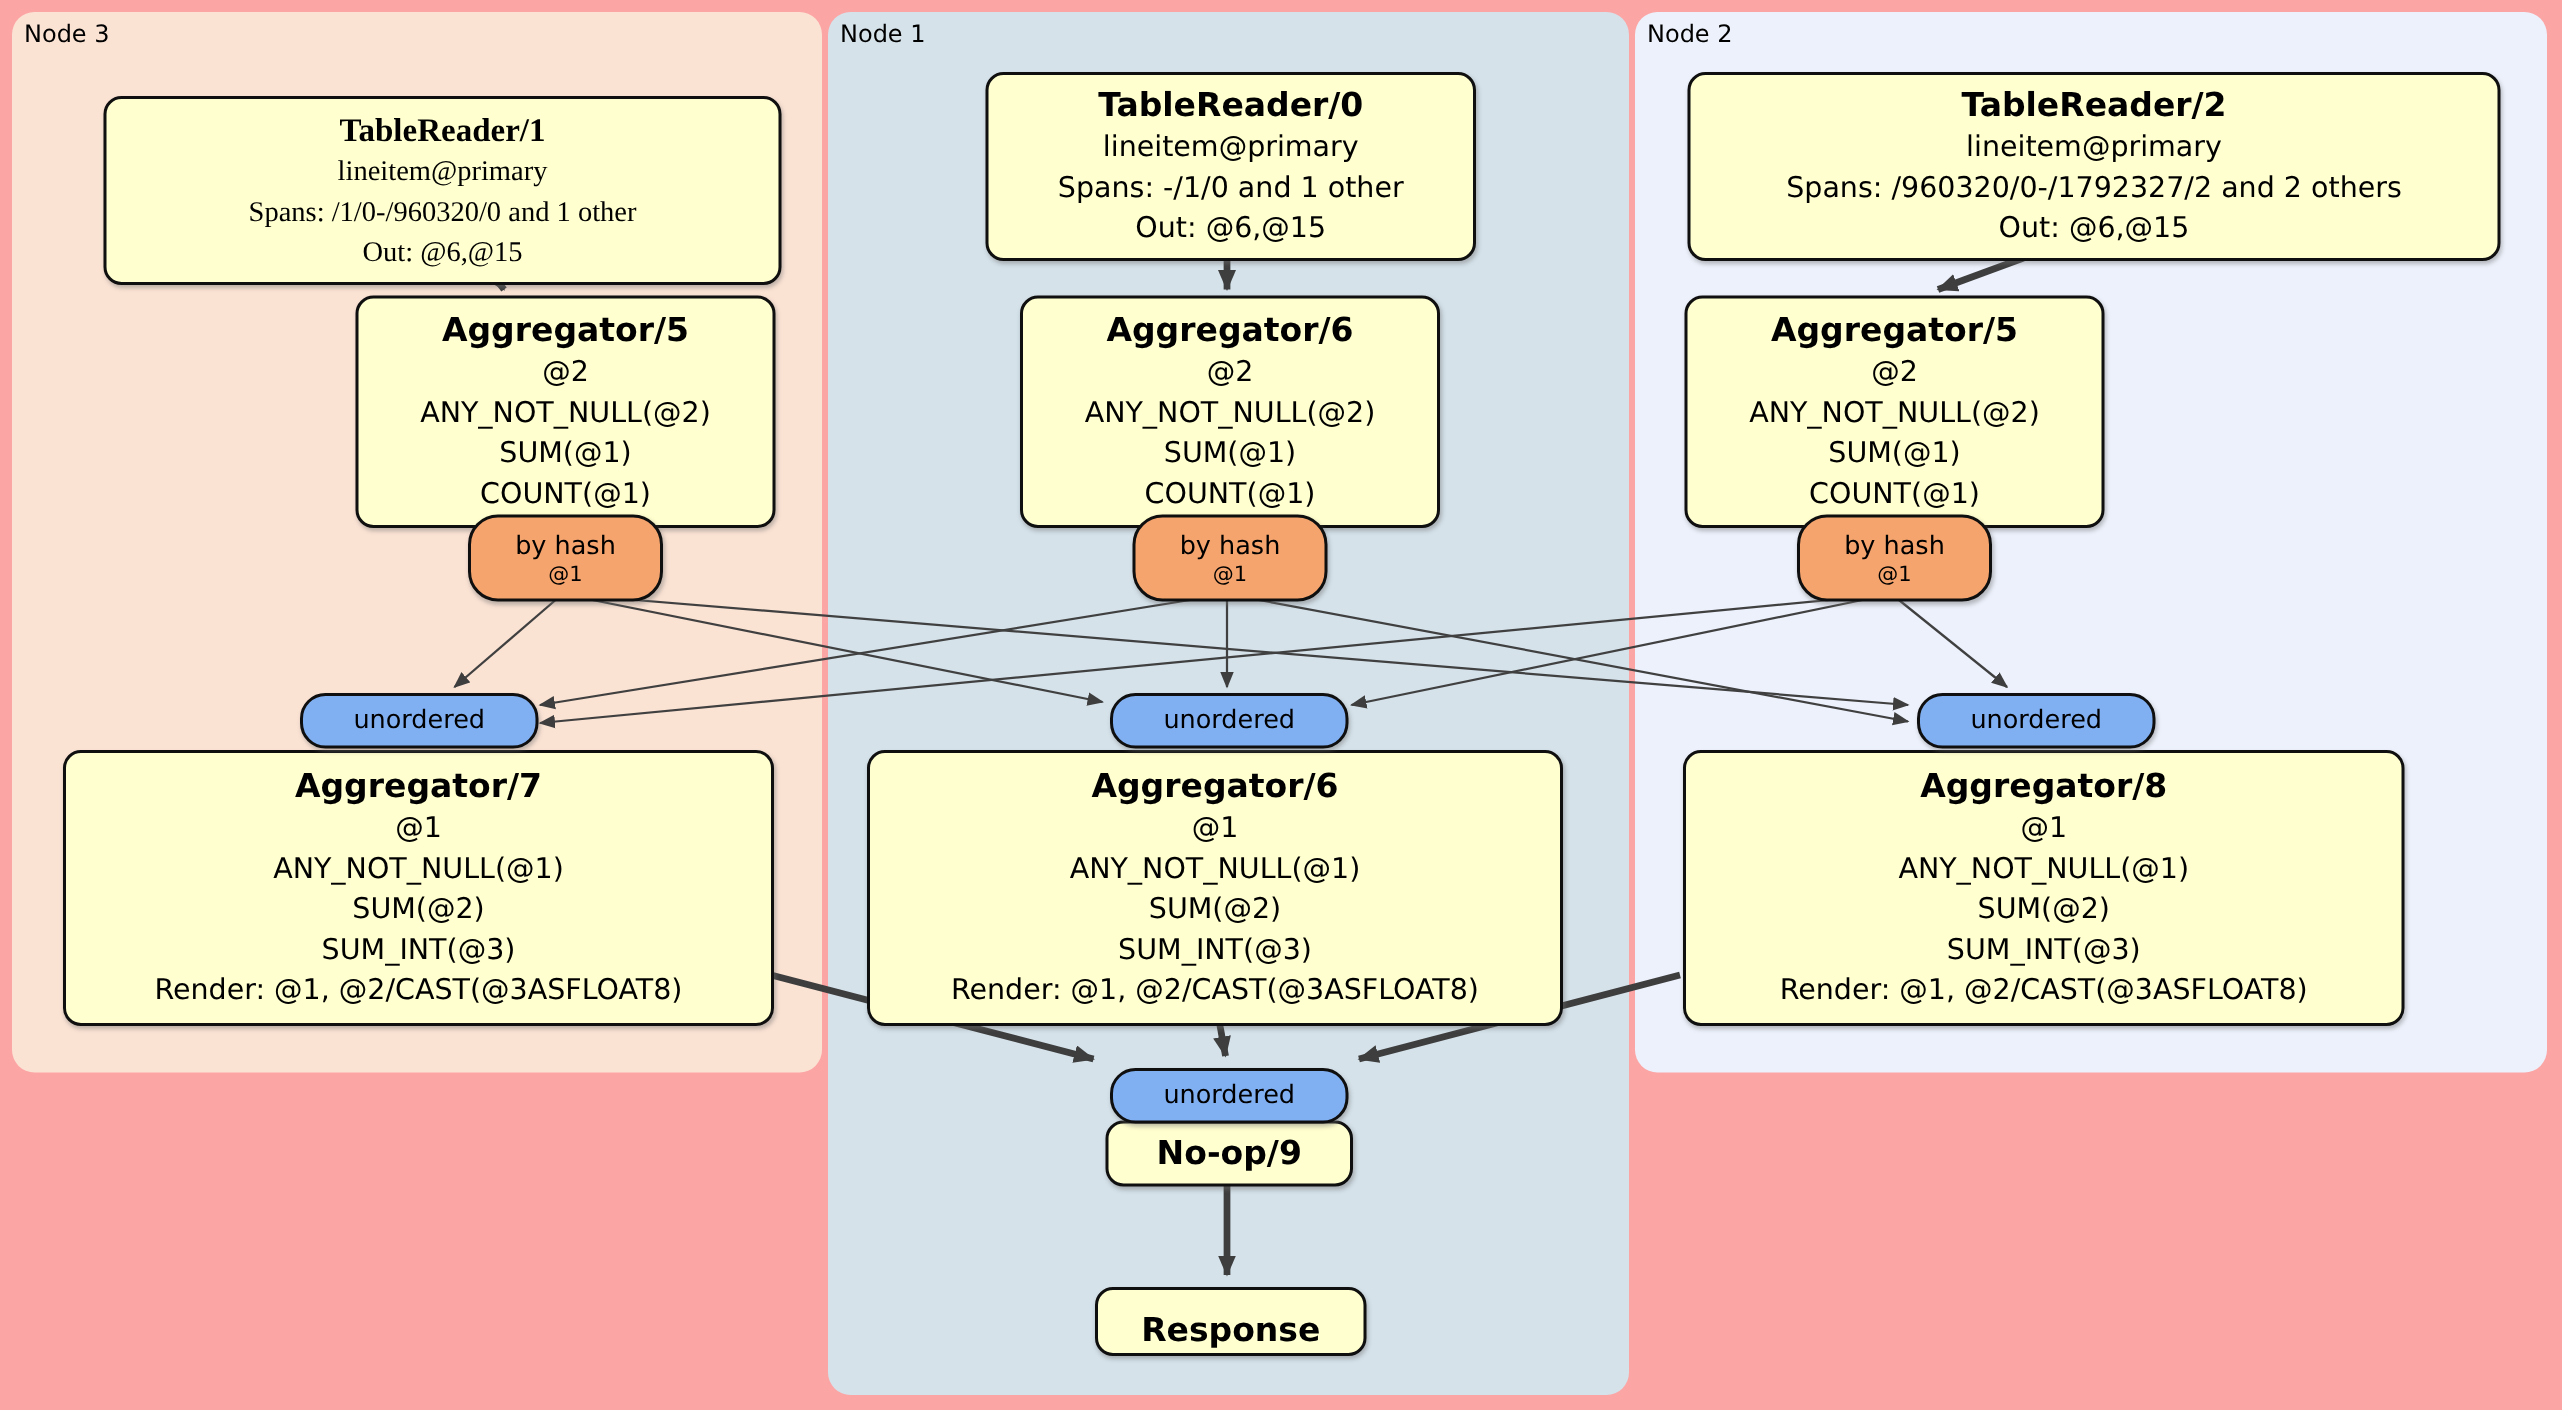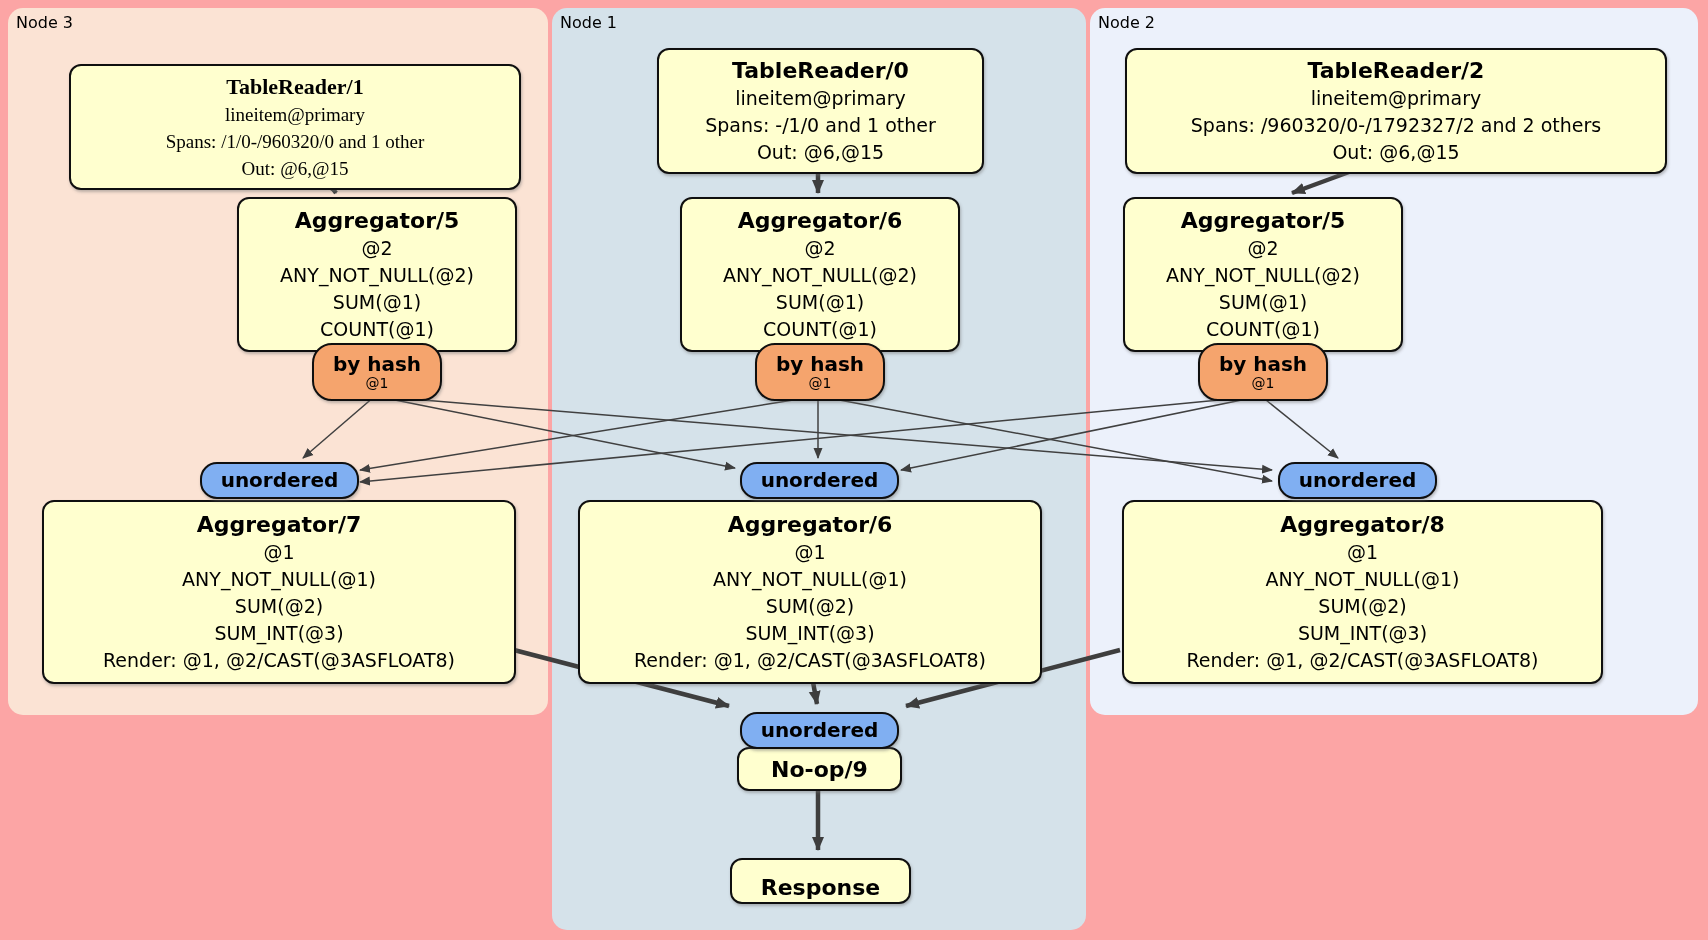--- a/index.html
+++ b/index.html
@@ -17,21 +17,21 @@
   }
   .box-title{font-weight:bold;font-size:22px;line-height:29px;white-space:nowrap;}
   .box-line{font-size:19px;line-height:27px;white-space:nowrap;}
   .pill{
     position:absolute;z-index:3;border:2px solid #0f0f0f;
     display:flex;flex-direction:column;align-items:center;justify-content:center;text-align:center;
     box-shadow:1px 2px 3px rgba(110,110,110,.45);
   }
   .pill-hash{width:126px;height:54px;border-radius:20px;background:#f5a46d;}
   .pill-un{width:155px;height:33px;border-radius:17px;background:#80aff2;}
-  .pill-label{font-weight:bold;font-size:20px;line-height:21px;white-space:nowrap;}
+  .pill-label{font-weight:normal;font-size:17px;line-height:21px;white-space:nowrap;}
   .pill-sub{font-size:14px;line-height:16px;white-space:nowrap;}
 </style>
 </head>
 <body>
 
 <div class="canvas">
 
   <div class="region" style="left:8px;top:8px;width:540px;height:707px;background:#fbe3d4;"></div>
   <div class="region" style="left:552px;top:8px;width:534px;height:922px;background:#d5e2ea;"></div>
   <div class="region" style="left:1090px;top:8px;width:608px;height:707px;background:#ecf1fb;"></div>

